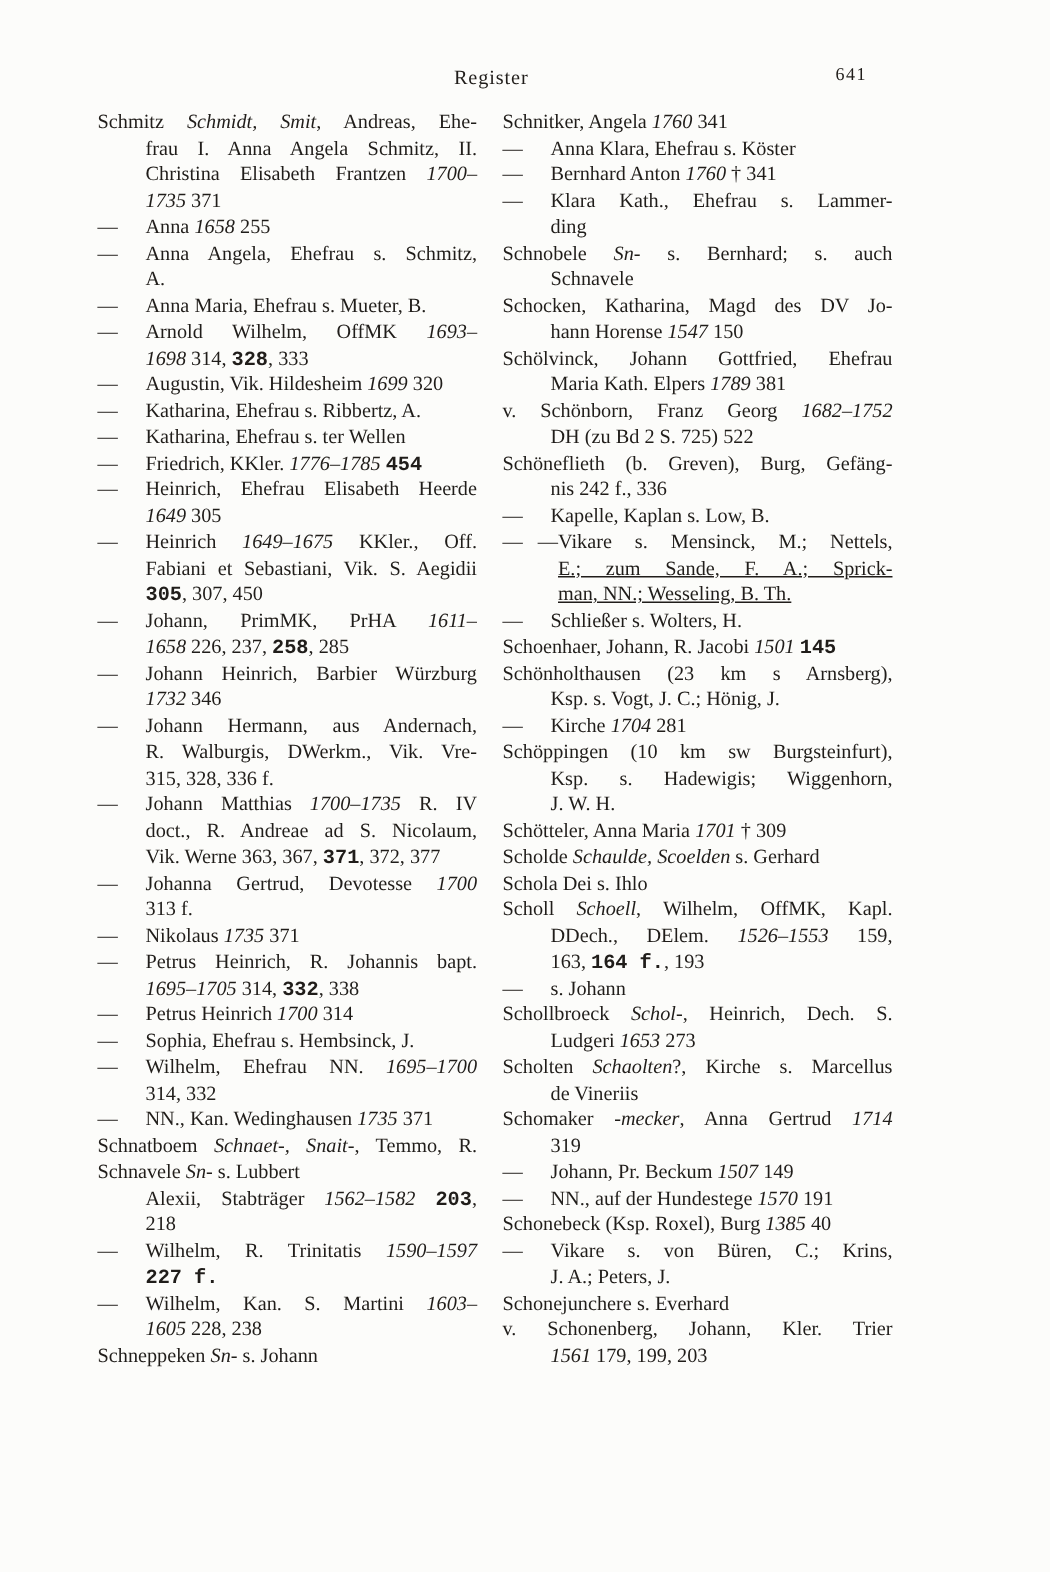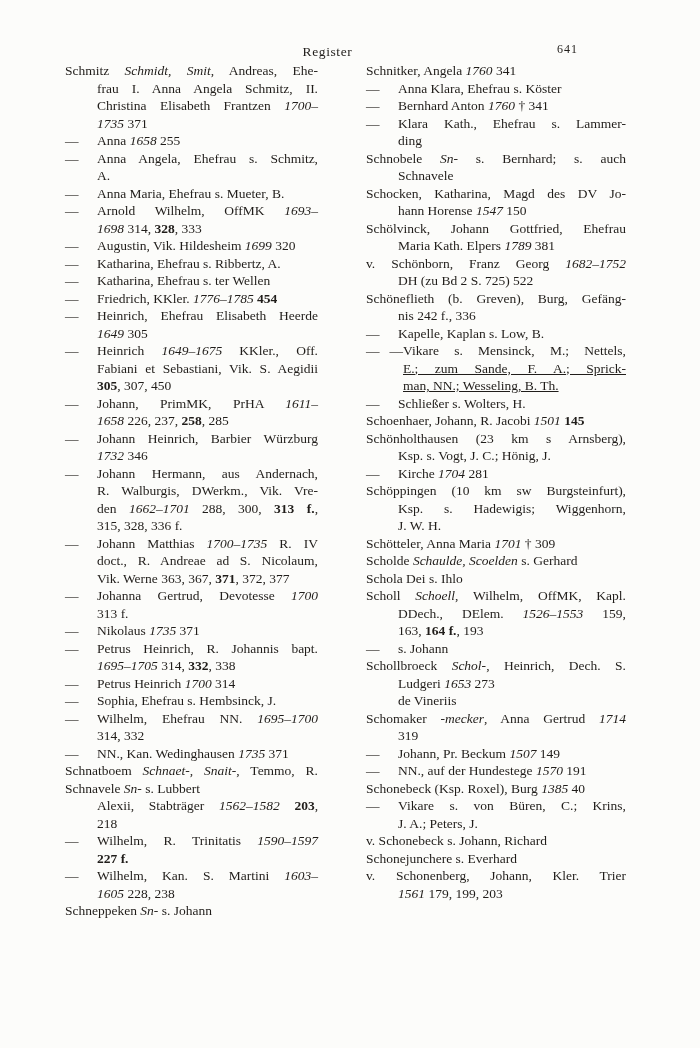--- a/index.html
+++ b/index.html
@@ -37,45 +37,45 @@
   }
   .head-page-num {
     position: absolute;
     right: 12px;
     top: 0;
     font-size: 12px;
     letter-spacing: 1px;
   }
   .cols {
     position: absolute;
-    top: 62px;
+    top: 72px;
     left: 65px;
     display: flex;
-    gap: 4px;
+    gap: 17px;
   }
   .col {
     font-size: 13.5px;
   }
   .col-left  { width: 253px; }
-  .col-right { width: 260px; margin-left: 44px; }
+  .col-right { width: 260px; }
   .ln {
     height: 17.5px;
     line-height: 17.5px;
     white-space: nowrap;
   }
   .js {
     text-align: justify;
     text-align-last: justify;
   }
   .i1 { padding-left: 32px; }
   .i2 { padding-left: 37px; text-decoration: underline; }
   .dash { display: inline-block; }
   .d1 { width: 32px; }
   .d2 { width: 37px; }
-  .ln b { font-weight: 700; }
+  .ln b { font-weight: 700; font-family: Liberation Mono, monospace; }
   .ln i { font-style: italic; }
 </style>
 </head>
 <body>
 
 <div class="page">
   <div class="running-head">
     <div class="head-title">Register</div>
     <div class="head-page-num">641</div>
   </div>
@@ -99,21 +99,20 @@
         <div class="ln i1"><i>1649</i> 305</div>
         <div class="ln js"><span class="dash d1">—</span>Heinrich <i>1649–1675</i> KKler., Off.</div>
         <div class="ln js i1">Fabiani et Sebastiani, Vik. S. Aegidii</div>
         <div class="ln i1"><b>305</b>, 307, 450</div>
         <div class="ln js"><span class="dash d1">—</span>Johann, PrimMK, PrHA <i>1611–</i></div>
         <div class="ln i1"><i>1658</i> 226, 237, <b>258</b>, 285</div>
         <div class="ln js"><span class="dash d1">—</span>Johann Heinrich, Barbier Würzburg</div>
         <div class="ln i1"><i>1732</i> 346</div>
         <div class="ln js"><span class="dash d1">—</span>Johann Hermann, aus Andernach,</div>
         <div class="ln js i1">R. Walburgis, DWerkm., Vik. Vre-</div>
-        <div class="ln js i1">den <i>1662–1701</i> 288, 300, <b>313 f.</b>,</div>
         <div class="ln i1">315, 328, 336 f.</div>
         <div class="ln js"><span class="dash d1">—</span>Johann Matthias <i>1700–1735</i> R. IV</div>
         <div class="ln js i1">doct., R. Andreae ad S. Nicolaum,</div>
         <div class="ln i1">Vik. Werne 363, 367, <b>371</b>, 372, 377</div>
         <div class="ln js"><span class="dash d1">—</span>Johanna Gertrud, Devotesse <i>1700</i></div>
         <div class="ln i1">313 f.</div>
         <div class="ln"><span class="dash d1">—</span>Nikolaus <i>1735</i> 371</div>
         <div class="ln js"><span class="dash d1">—</span>Petrus Heinrich, R. Johannis bapt.</div>
         <div class="ln i1"><i>1695–1705</i> 314, <b>332</b>, 338</div>
         <div class="ln"><span class="dash d1">—</span>Petrus Heinrich <i>1700</i> 314</div>
@@ -161,27 +160,27 @@
         <div class="ln i1">J. W. H.</div>
         <div class="ln">Schötteler, Anna Maria <i>1701</i> † 309</div>
         <div class="ln">Scholde <i>Schaulde, Scoelden</i> s. Gerhard</div>
         <div class="ln">Schola Dei s. Ihlo</div>
         <div class="ln js">Scholl <i>Schoell</i>, Wilhelm, OffMK, Kapl.</div>
         <div class="ln js i1">DDech., DElem. <i>1526–1553</i> 159,</div>
         <div class="ln i1">163, <b>164 f.</b>, 193</div>
         <div class="ln"><span class="dash d1">—</span>s. Johann</div>
         <div class="ln js">Schollbroeck <i>Schol-</i>, Heinrich, Dech. S.</div>
         <div class="ln i1">Ludgeri <i>1653</i> 273</div>
+        <div class="ln js">Scholten <i>Schaolten</i>?, Kirche s. Marcellus</div>
         <div class="ln i1">de Vineriis</div>
         <div class="ln js">Schomaker <i>-mecker</i>, Anna Gertrud <i>1714</i></div>
         <div class="ln i1">319</div>
         <div class="ln"><span class="dash d1">—</span>Johann, Pr. Beckum <i>1507</i> 149</div>
         <div class="ln"><span class="dash d1">—</span>NN., auf der Hundestege <i>1570</i> 191</div>
         <div class="ln">Schonebeck (Ksp. Roxel), Burg <i>1385</i> 40</div>
         <div class="ln js"><span class="dash d1">—</span>Vikare s. von Büren, C.; Krins,</div>
         <div class="ln i1">J. A.; Peters, J.</div>
-        <div class="ln">v. Schonebeck s. Johann, Richard</div>
         <div class="ln">Schonejunchere s. Everhard</div>
         <div class="ln js">v. Schonenberg, Johann, Kler. Trier</div>
         <div class="ln i1"><i>1561</i> 179, 199, 203</div>
       </div>
   </div>
 </div>
 
 </body></html>

